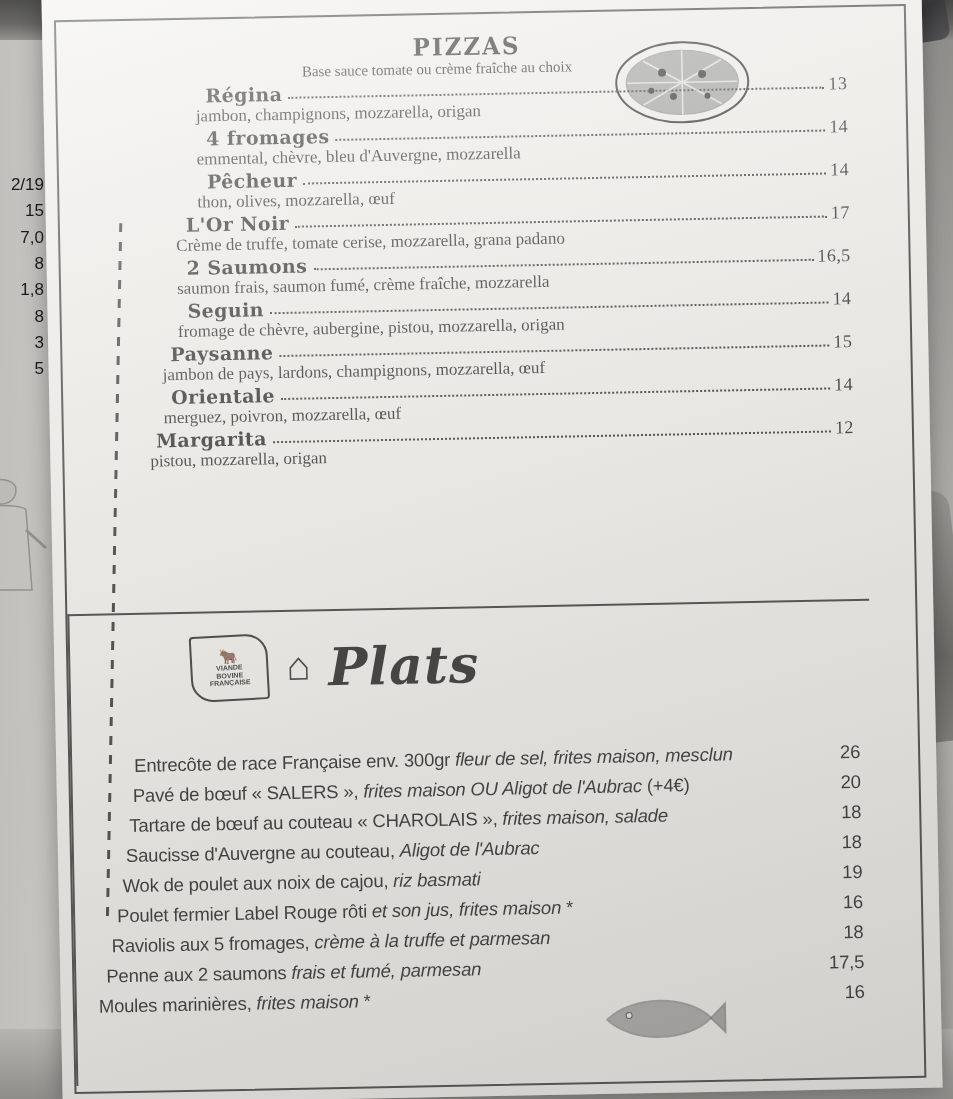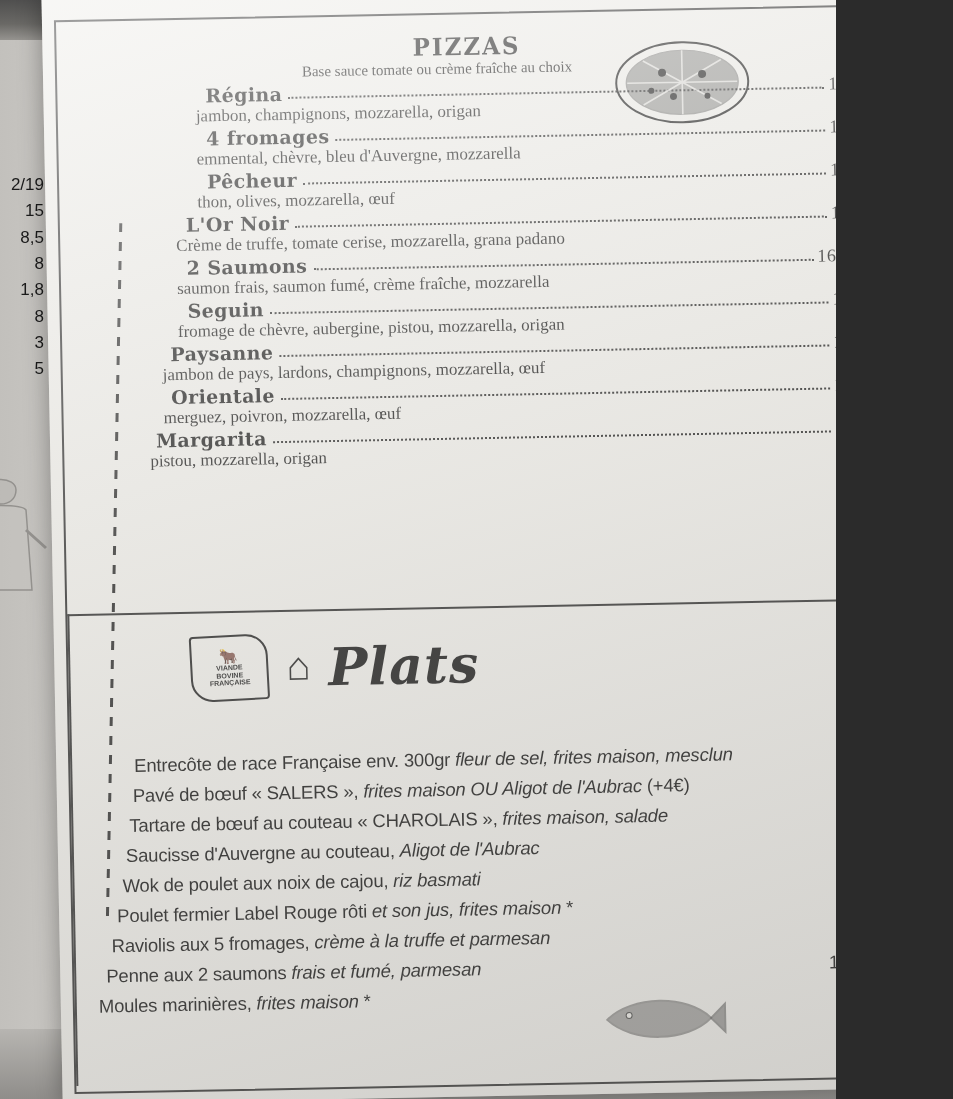--- a/index.html
+++ b/index.html
@@ -1,18 +1,18 @@
 <!DOCTYPE html>
 <html><head>
 <meta charset="utf-8">
 <style>
   html,body{margin:0;padding:0;background:#2b2b2b;}
   #page{
     position:relative;
-    width:836px;height:1099px;
+    width:953px;height:1099px;
     overflow:hidden;
     background:#f0abfc;
     font-family:"Liberation Serif", serif;
   }
   
   .bg-table{
     position:absolute;inset:0;
     background:
       linear-gradient(115deg,#c9c7c3 0%,#bdbbb7 28%,#d4d2ce 55%,#a9a7a3 100%);
   }
@@ -217,21 +217,21 @@
   <div class="bg-right-strip"></div>
   <div class="bg-dark-top"></div>
   <div class="bg-metal-tr"></div>
   <div class="bg-metal-mr"></div>
   <div class="bg-bottom"></div>
   <div class="bg-knife"></div>
 
   <div class="side-prices">
     <div>2/19</div>
     <div>15</div>
-    <div>8,5</div>
+    <div>7,0</div>
     <div>8</div>
     <div>1,8</div>
     <div>8</div>
     <div>3</div>
     <div>5</div>
   </div>
 
   <div class="sheet">
     <div class="sheet-border"></div>
 

